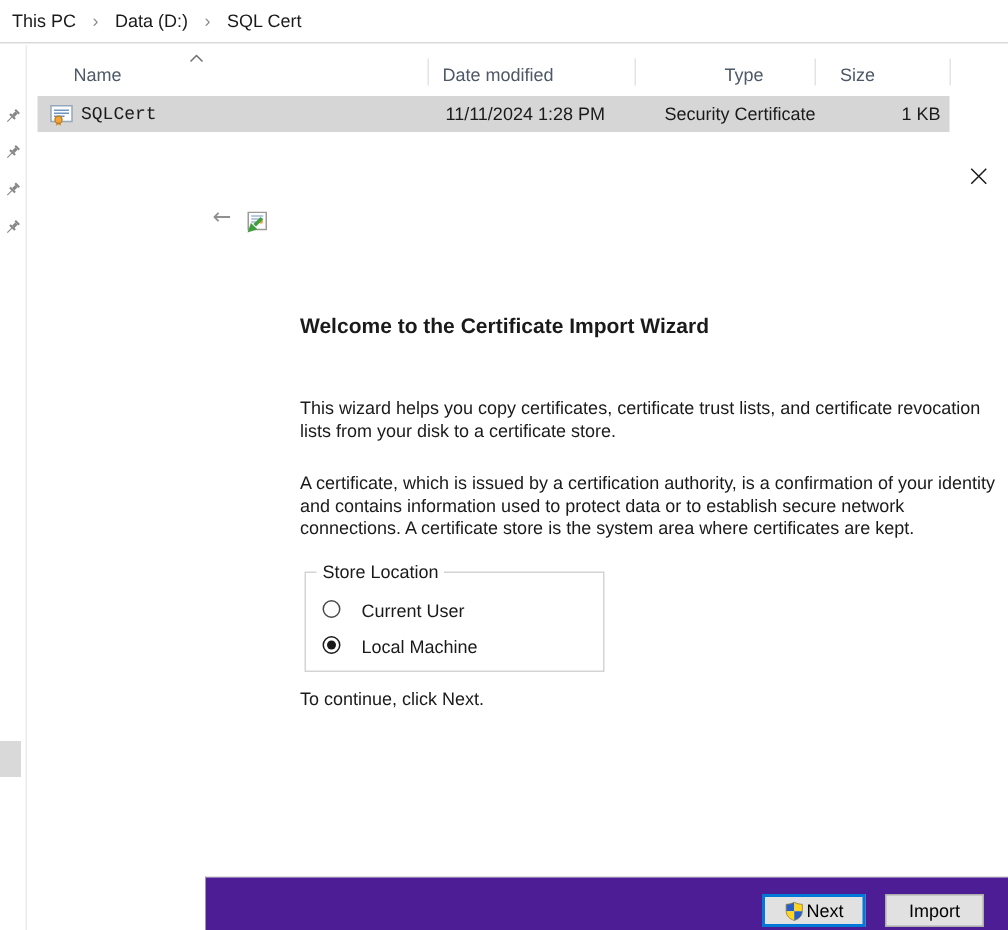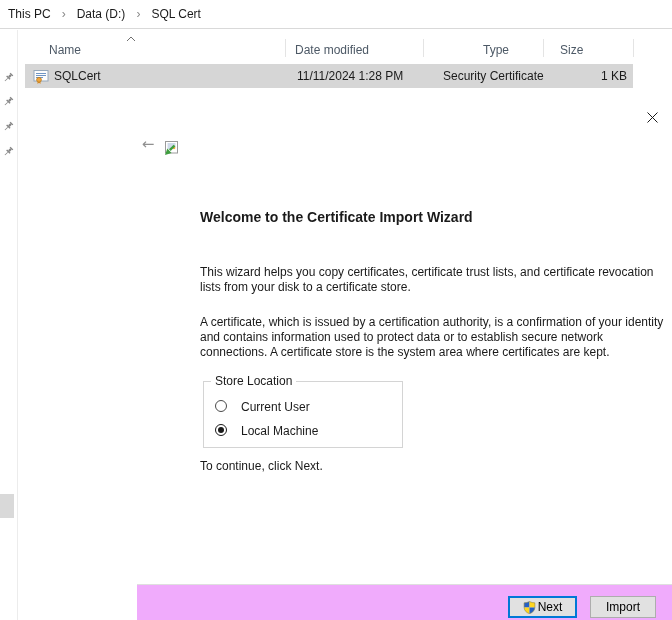--- a/index.html
+++ b/index.html
@@ -23,21 +23,21 @@
 
   .col-header { position:absolute; top:43px; color:#4d5966; }
   .col-h-name { left:49px;text-align:center; } .col-h-date { left:295px; }
   .col-h-type { left:467px;margin-left:16px; } .col-h-size { left:560px; }
   .sort-caret { position:absolute; left:126px; top:31px; }
   .col-sep { position:absolute; top:39px; width:1px; height:18px; background:#e4e4e4; }
 
   .file-row { position:absolute; left:25px; top:64px; width:608px; height:24px; background:#d6d6d6; }
   .file-row .file-icon { position:absolute; left:8px; top:4px; }
   .file-row .cell { position:absolute; top:5px; }
-  .cell-name { left:29px; } .cell-date { left:272px; } .cell-type { left:418px; }
+  .cell-name { left:29px;font-family:Liberation Mono, monospace; } .cell-date { left:272px; } .cell-type { left:418px; }
   .cell-size { right:6px; text-align:right; }
 
   
   .dialog { position:absolute; left:137px; top:100px; width:535px; height:520px; background:#fff; }
   .close-btn { position:absolute; top:9px; right:12px; width:16px; height:16px; display:flex; align-items:center; justify-content:center; cursor:default; }
   .back-arrow { position:absolute; left:2px; top:36px; width:18px; height:16px; font-size:15px; line-height:16px;
                 color:#909090; font-family:"DejaVu Sans", sans-serif; text-align:center; }
   .wizard-icon { position:absolute; left:25px; top:41px; }
   .dialog-title { position:absolute; left:46px; top:44px; }
   .heading { position:absolute; left:63px; top:109px; font-size:14px; font-weight:bold; }
@@ -47,21 +47,21 @@
   .groupbox { position:absolute; left:66px; top:281px; width:200px; height:67px; border:1px solid #d4d4d4; }
   .groupbox .legend { position:absolute; top:-8px; left:7px; background:#fff; padding:0 4px; }
   .radio-row { position:absolute; left:11px; display:flex; align-items:flex-start; gap:14px; height:14px; }
   .radio-row.r1 { top:18px; } .radio-row.r2 { top:42px; }
   .radio { width:12px; height:12px; border:1px solid #4a4a4a; border-radius:50%; background:#fff; position:relative; flex:0 0 auto; }
   .radio.checked { border-color:#1a1a1a; }
   .radio.checked::after { content:""; position:absolute; left:2px; top:2px; width:6px; height:6px; border-radius:50%; background:#1a1a1a; }
 
   .continue-text { position:absolute; left:63px; top:359px; }
 
-  .dlg-footer { position:absolute; left:0; bottom:0; width:100%; height:36px; background:#f0abfc; border-top:1px solid #dfdfdf; }
+  .dlg-footer { position:absolute; left:0; bottom:0; width:100%; height:36px; background:#4c1d95; border-top:1px solid #dfdfdf; }
   .btn { position:absolute; top:11px; height:22px; background:#e1e1e1; border:1px solid #adadad;
          display:flex; align-items:center; justify-content:center; font-size:12px; color:#000; cursor:default; }
   .btn-next { left:371px; width:69px; border:2px solid #0078d7; gap:2px; }
   .btn-cancel { left:453px; width:66px; }
 </style>
 </head>
 <body>
 
 <div class="screen">
 

